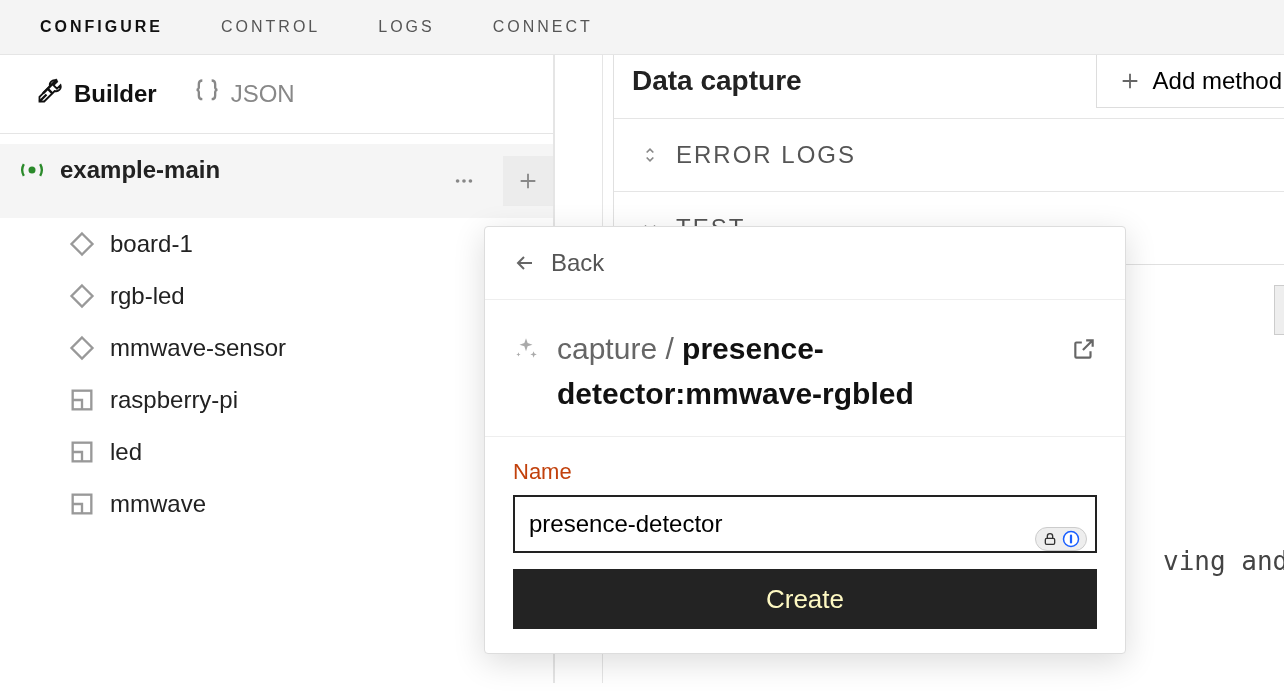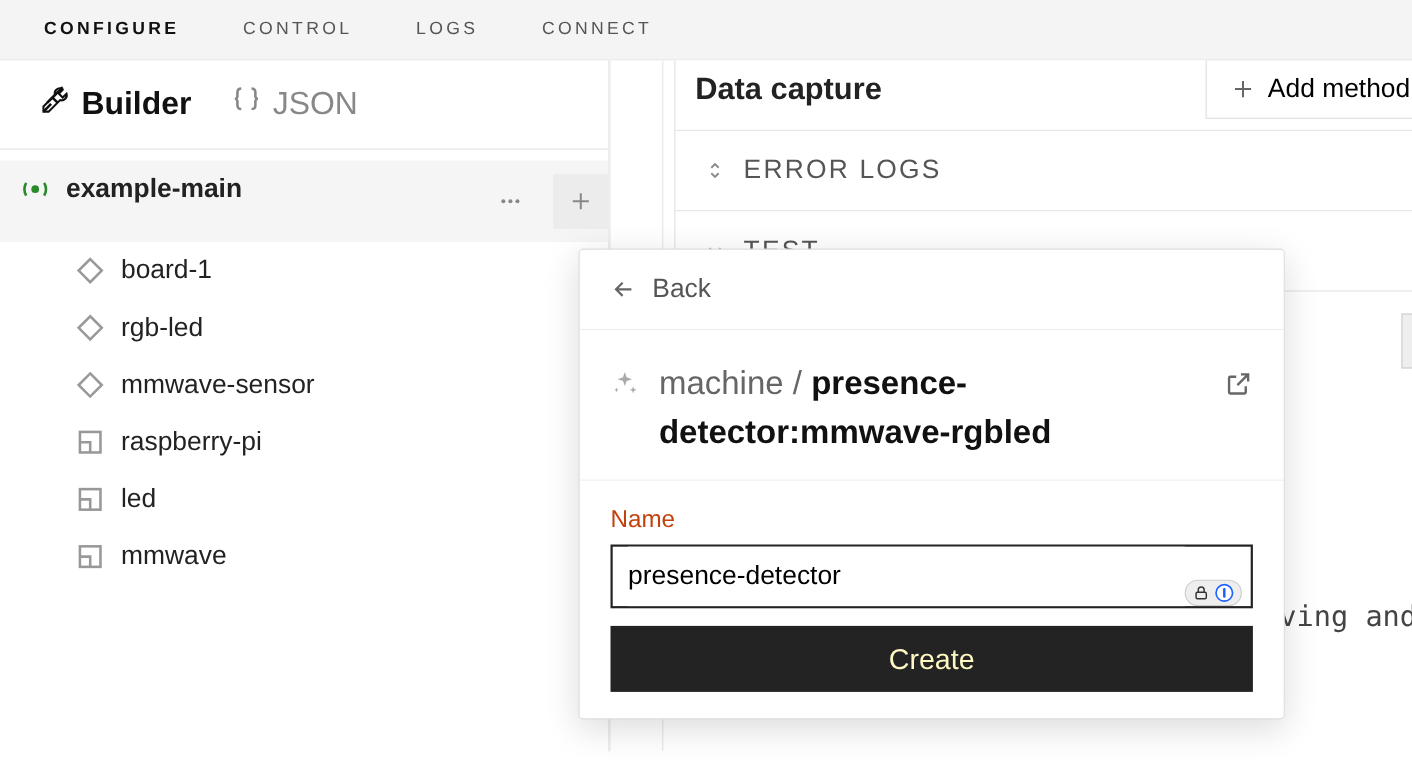--- a/index.html
+++ b/index.html
@@ -42,21 +42,21 @@
     align-items: center;
     gap: 36px;
     padding: 22px 36px;
     border-bottom: 1px solid #e5e5e5;
   }
   .modebar .mode {
     display: flex;
     align-items: center;
     gap: 10px;
     color: #888;
-    font-size: 29px;
+    font-size: 24px;
     font-weight: 500;
     cursor: pointer;
     text-align: right;
   }
   .modebar .mode.active { color: #111; font-weight: 600; }
   .modebar svg { width: 28px; height: 28px; }
   .tree { padding-top: 10px; }
   .tree-row {
     display: flex; align-items: flex-start;
     padding: 12px 14px 12px 18px;
@@ -131,21 +131,20 @@
   .popup {
     position: absolute;
     left: 484px;
     top: 226px;
     width: 642px;
     background: #fff;
     border: 1px solid #ddd;
     box-shadow: 0 8px 32px rgba(0,0,0,0.14);
     border-radius: 4px;
     padding-bottom: 24px;
-    margin-left: 42px;
   }
   .popup .back-row {
     display:flex; align-items:center; gap:14px;
     padding: 22px 28px;
     font-size: 24px;
     color:#555;
     border-bottom: 1px solid #eee;
     cursor:pointer;
   }
   .popup .title-row {
@@ -339,21 +338,21 @@
       </svg>
     <span>Back</span>
   </div>
   <div class="title-row">
     <span class="sparkle">
       <svg width="26" height="26" viewBox="0 0 24 24" fill="#aaa">
           <path d="M12 2l1.5 4.5L18 8l-4.5 1.5L12 14l-1.5-4.5L6 8l4.5-1.5zM19 14l.8 2.2L22 17l-2.2.8L19 20l-.8-2.2L16 17l2.2-.8zM5 15l.6 1.6L7 17l-1.4.6L5 19l-.6-1.4L3 17l1.4-.4z"></path>
         </svg>
     </span>
     <div class="title-text">
-      <span class="cat">machine</span><span class="cat"> / </span><span class="name">presence-detector:mmwave-rgbled</span>
+      <span class="cat">capture</span><span class="cat"> / </span><span class="name">presence-detector:mmwave-rgbled</span>
     </div>
     <span class="ext-link">
       <svg width="26" height="26" viewBox="0 0 24 24" fill="none" stroke="#666" stroke-width="2">
           <path d="M14 4h6v6M20 4l-9 9M18 14v5a1 1 0 0 1-1 1H5a1 1 0 0 1-1-1V7a1 1 0 0 1 1-1h5"></path>
         </svg>
     </span>
   </div>
   <div class="form">
     <label class="form-label">Name</label>
     <div class="input-wrap">

